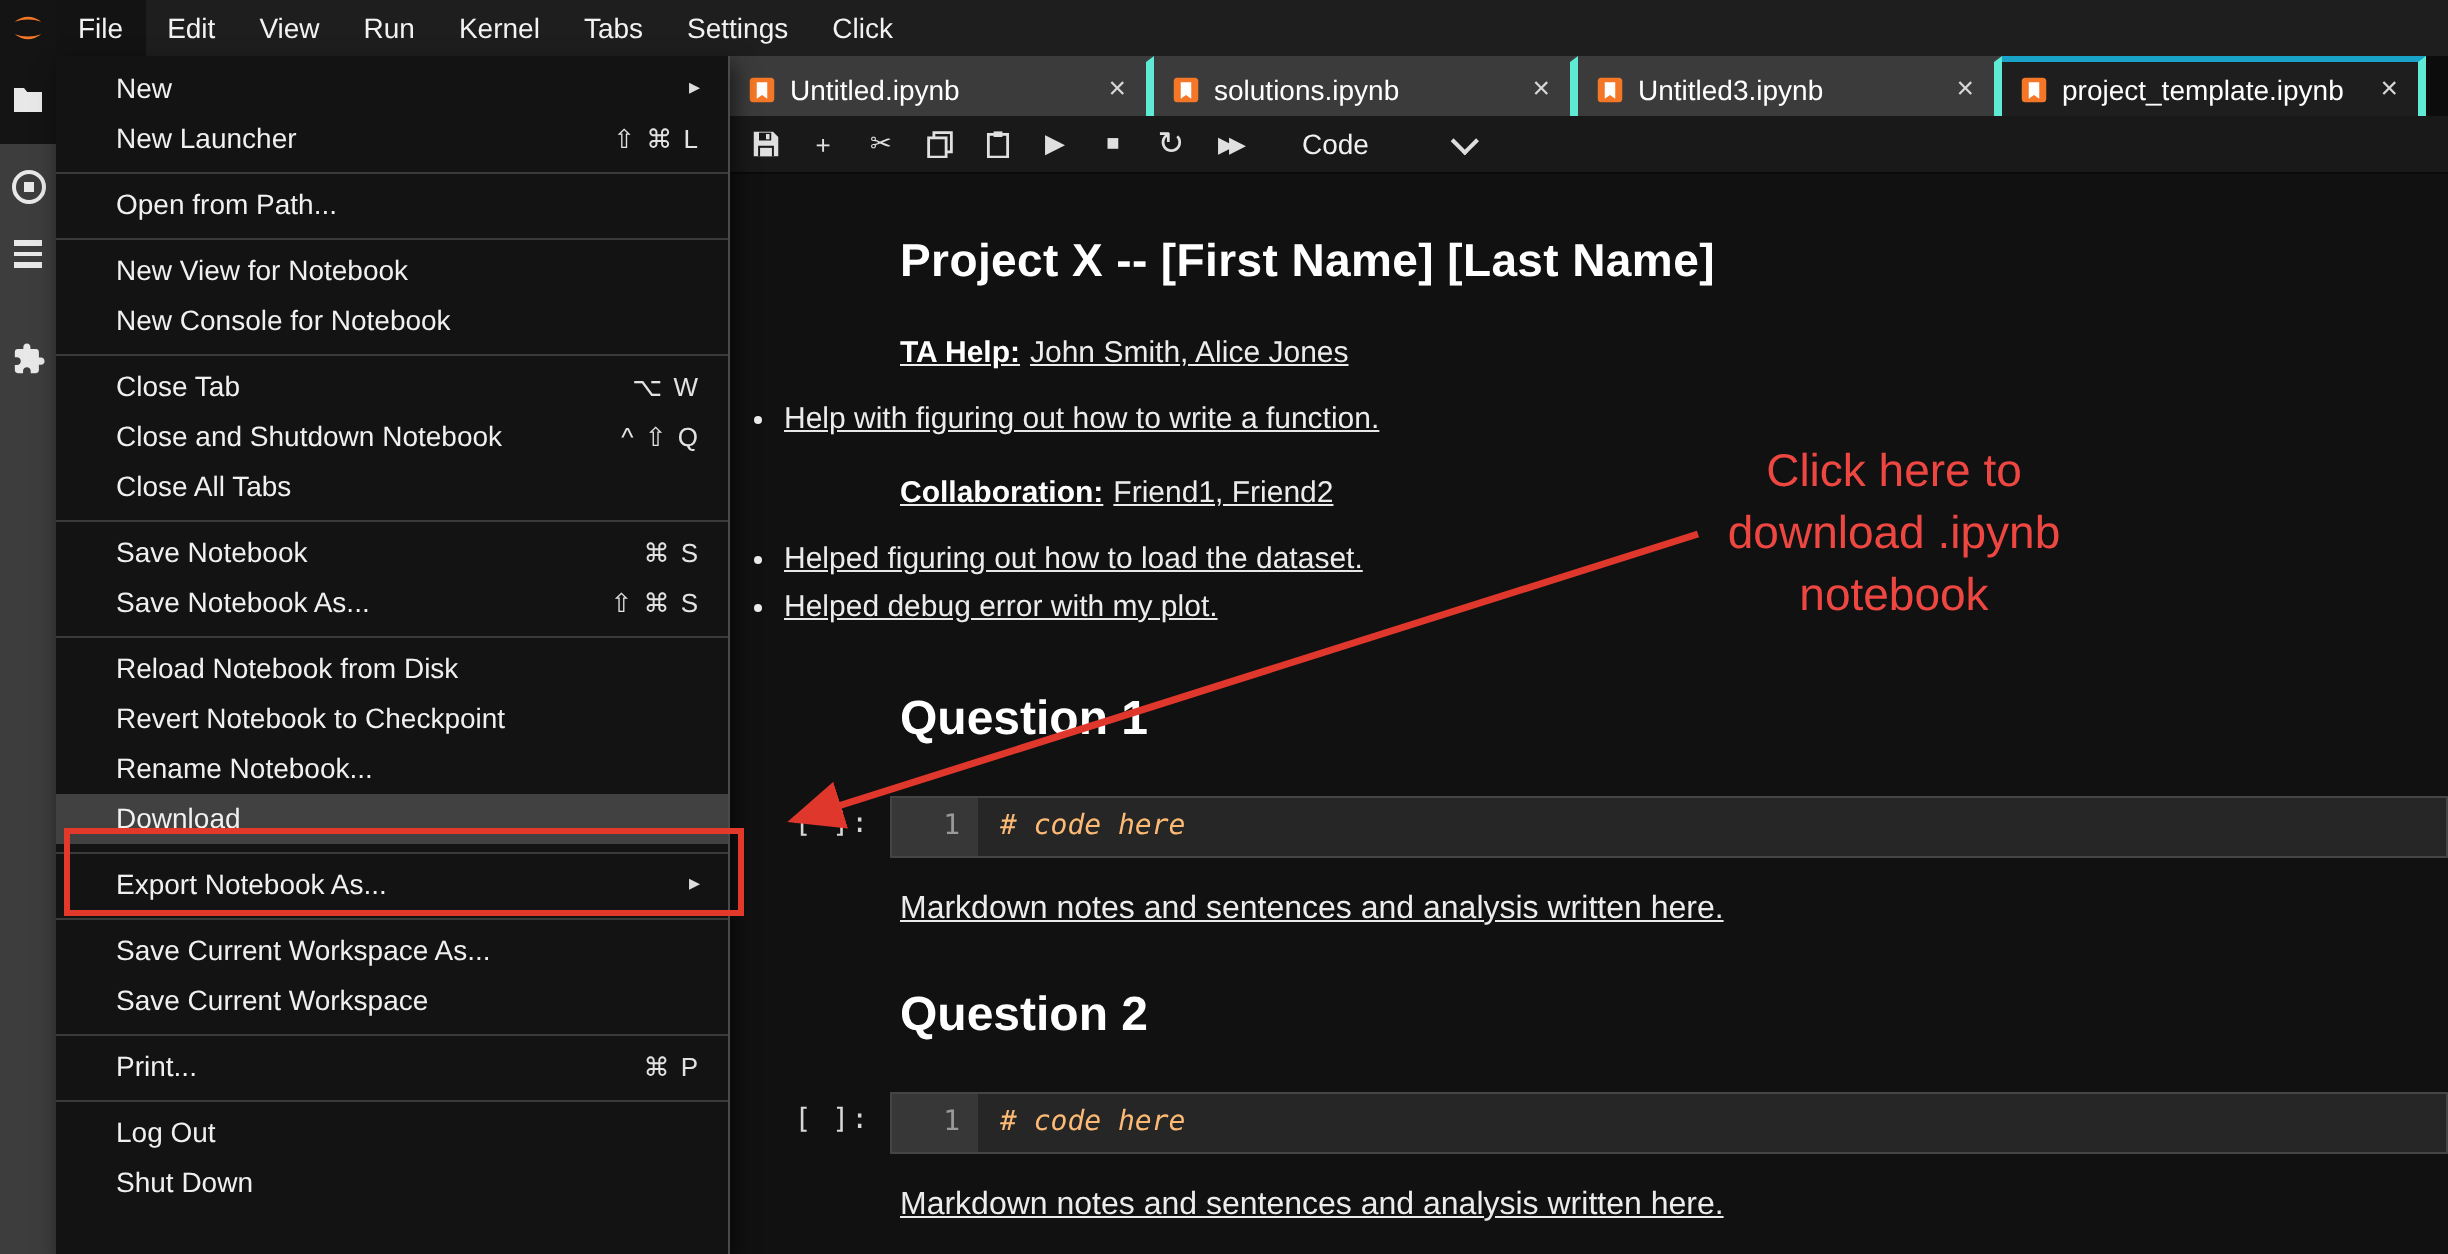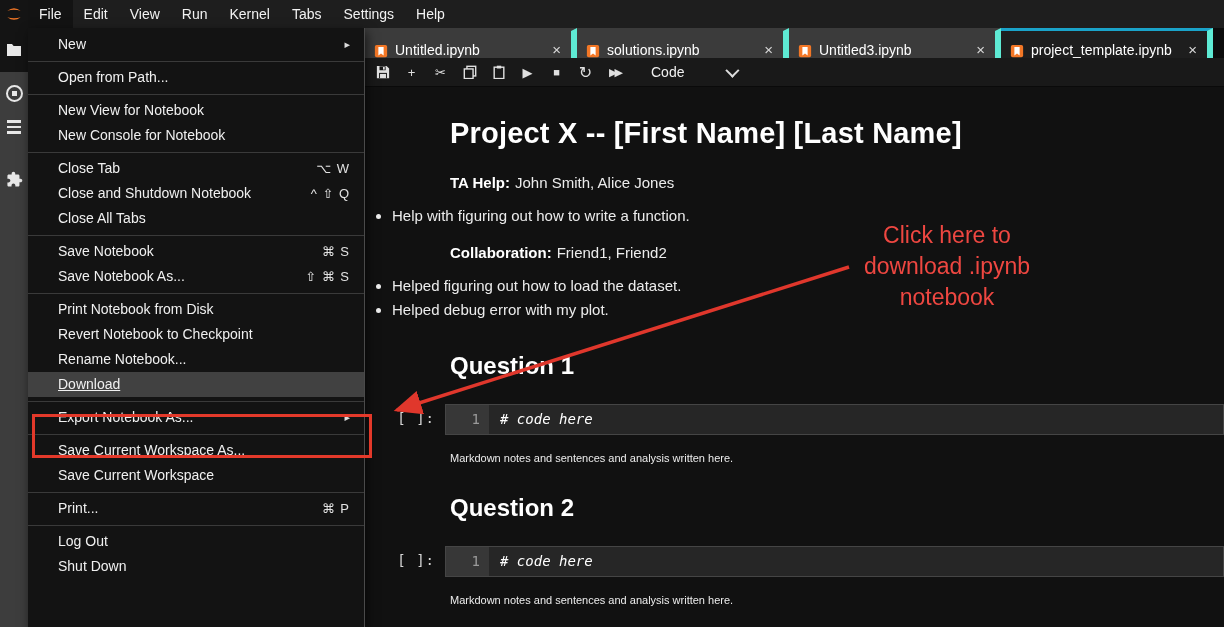--- a/index.html
+++ b/index.html
@@ -23,58 +23,58 @@
   .run-circle{width:13px;height:13px;border:2.5px solid #e8e8e8;border-radius:50%;
     display:flex;align-items:center;justify-content:center;}
   .run-circle i{display:block;width:5px;height:5px;background:#e8e8e8;}
   .toc-lines{display:flex;flex-direction:column;gap:3px;}
   .toc-lines i{display:block;width:14px;height:2.5px;background:#e8e8e8;}
 
   
   .tabbar{position:absolute;left:28px;top:28px;right:0;height:30px;background:#0c0c0c;
     display:flex;align-items:stretch;z-index:10;}
   .tab-spacer{width:337px;}
-  .tab{width:212px;box-sizing:border-box;background:#3b3b3b;border-right:6px solid #5eead4;
-    display:flex;align-items:flex-end;padding:0 8px 0 9px;font-size:14px;color:#fff;border-top:3px solid transparent;}
+  .tab{width:212px;box-sizing:border-box;background:#3b3b3b;border-right:4px solid #5eead4;
+    display:flex;align-items:center;padding:0 8px 0 9px;font-size:14px;color:#fff;border-top:3px solid transparent;}
   .tab .tlabel{flex:1;margin-left:7px;white-space:nowrap;overflow:hidden;}
   .tab .tclose{color:#d8d8d8;font-size:15px;padding:0 2px;}
   .tab.current{background:#1e1e1e;border-top:3px solid #1aa3c9;}
 
   
   .toolbar{position:absolute;left:28px;top:58px;right:0;height:28px;background:#191919;
     border-bottom:1px solid #0a0a0a;display:flex;align-items:center;z-index:9;}
   .tool-spacer{width:340px;}
   .tbtn{width:20px;height:20px;margin:0 4.5px;display:flex;align-items:center;justify-content:center;
     color:#e0e0e0;font-size:13px;}
   .tbtn.small{font-size:11px;}
   .ff{letter-spacing:-3px;font-size:11px;}
   .cell-type{margin-left:22px;font-size:14px;color:#f0f0f0;display:flex;align-items:center;justify-content:space-between;}
   .chev{margin-left:42px;width:8px;height:8px;border-right:2px solid #ddd;border-bottom:2px solid #ddd;
     transform:rotate(45deg) translateY(-2px);}
 
   
   .content{position:absolute;left:365px;top:87px;right:0;bottom:0;background:#111;overflow:hidden;z-index:5;}
-  .md{margin-left:85px;margin-right:30px;}
-  .content h1{font-size:29px;font-weight:bold;color:#fff;margin:30px 30px 0 85px;letter-spacing:.2px;}
+  .md{margin-left:85px;margin-right:30px;text-decoration:underline;}
+  .content h1{font-size:23px;font-weight:bold;color:#fff;margin:30px 30px 0 85px;letter-spacing:.2px;}
   .content h2{font-size:24px;font-weight:bold;color:#fff;margin:34px 30px 0 85px;}
   .ptext{font-size:15px;color:#ececec;margin-top:24px;}
   .ptext b{color:#fff;}
   .ptext .val{margin-left:5px;}
   ul.blist{margin:16px 0 0 0;padding-left:27px;}
   ul.blist li{font-size:15px;color:#ececec;margin-bottom:7px;}
   .cellrow{display:flex;margin-top:24px;align-items:flex-start;}
   .prompt{width:70px;text-align:right;font-family:"DejaVu Sans Mono","Liberation Mono",monospace;
     font-size:14px;color:#d7d7d7;padding-top:6px;letter-spacing:1px;}
   .codebox{flex:1;margin-left:10px;display:flex;border:1px solid #454545;background:#262626;height:29px;}
   .gutter{width:34px;background:#373737;color:#9a9a9a;text-align:right;padding-right:9px;
     font-family:"DejaVu Sans Mono","Liberation Mono",monospace;font-size:14px;line-height:29px;}
   .codeline{flex:1;padding-left:11px;font-family:"DejaVu Sans Mono","Liberation Mono",monospace;
     font-size:14px;line-height:29px;}
-  .comment{color:#ffffff;font-style:italic;}
-  .notes{font-size:11px;color:#ececec;margin-top:17px;}
+  .comment{color:#fdba74;font-style:italic;}
+  .notes{font-size:16px;color:#ececec;margin-top:17px;}
 
   
   .dropdown{position:absolute;left:28px;top:28px;width:337px;bottom:0;background:#131313;
     border-right:1px solid #4a4a4a;box-sizing:border-box;z-index:40;padding-top:4px;
     box-shadow:2px 4px 10px rgba(0,0,0,.6);}
   .mrow{height:25px;line-height:25px;display:flex;align-items:center;
     padding:0 14px 0 30px;font-size:14px;color:#f0f0f0;white-space:nowrap;}
   .mrow .lbl{flex:1;}
   .mrow .sc{color:#e2e2e2;font-size:13px;letter-spacing:1px;}
   .mrow .sub{color:#ddd;font-size:11px;}
@@ -100,21 +100,21 @@
         <path d="M4 15.8 Q12 21.8 20 15.8 Q12 18.4 4 15.8 Z" fill="#f37726"></path>
       </svg>
     </div>
     <div class="menu-item active">File</div>
     <div class="menu-item">Edit</div>
     <div class="menu-item">View</div>
     <div class="menu-item">Run</div>
     <div class="menu-item">Kernel</div>
     <div class="menu-item">Tabs</div>
     <div class="menu-item">Settings</div>
-    <div class="menu-item">Help</div>
+    <div class="menu-item">Click</div>
   </div>
 
   <div class="sidebar">
     <div class="sidebar-top">
       <div class="sb-icon">
         <svg width="16" height="14" viewBox="0 0 16 14">
             <path d="M1 1h5l1.6 2H15v10H1z" fill="#e8e8e8"></path>
           </svg>
       </div>
     </div>
@@ -257,20 +257,24 @@
     </div>
 
     <p class="notes md">Markdown notes and sentences and analysis written here.</p>
   </div>
 
   <div class="dropdown">
     <div class="mrow">
       <span class="lbl">New</span>
       <span class="sub">▸</span>
     </div>
+    <div class="mrow">
+      <span class="lbl">New Launcher</span>
+      <span class="sc">⇧ ⌘ L</span>
+    </div>
     <div class="msep"></div>
     <div class="mrow">
       <span class="lbl">Open from Path...</span>
     </div>
     <div class="msep"></div>
     <div class="mrow">
       <span class="lbl">New View for Notebook</span>
     </div>
     <div class="mrow">
       <span class="lbl">New Console for Notebook</span>
@@ -291,21 +295,21 @@
     <div class="mrow">
       <span class="lbl">Save Notebook</span>
       <span class="sc">⌘ S</span>
     </div>
     <div class="mrow">
       <span class="lbl">Save Notebook As...</span>
       <span class="sc">⇧ ⌘ S</span>
     </div>
     <div class="msep"></div>
     <div class="mrow">
-      <span class="lbl">Print Notebook from Disk</span>
+      <span class="lbl">Reload Notebook from Disk</span>
     </div>
     <div class="mrow">
       <span class="lbl">Revert Notebook to Checkpoint</span>
     </div>
     <div class="mrow">
       <span class="lbl">Rename Notebook...</span>
     </div>
     <div class="mrow hl">
       <span class="lbl">Download</span>
     </div>

